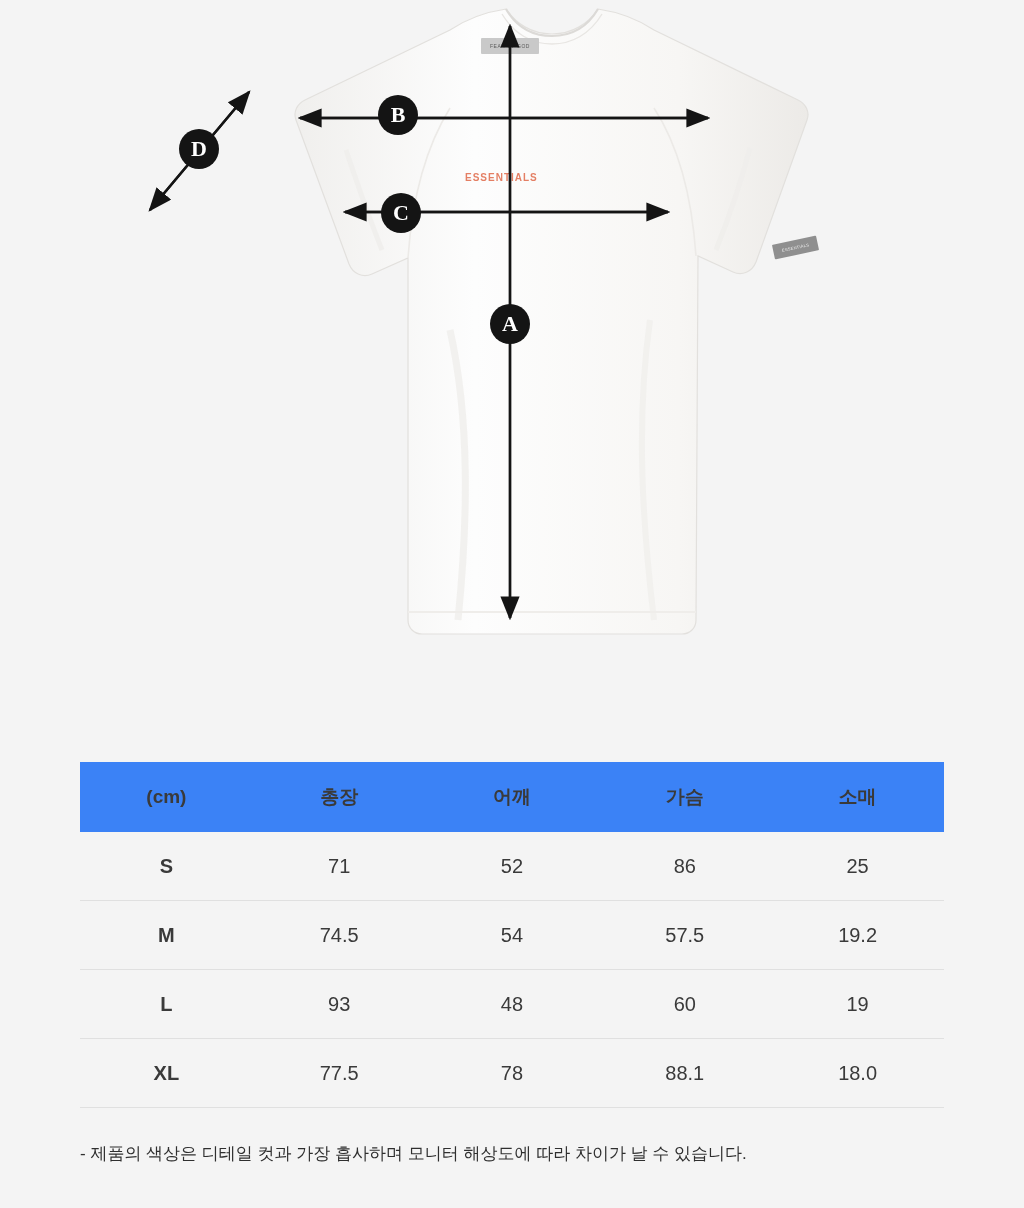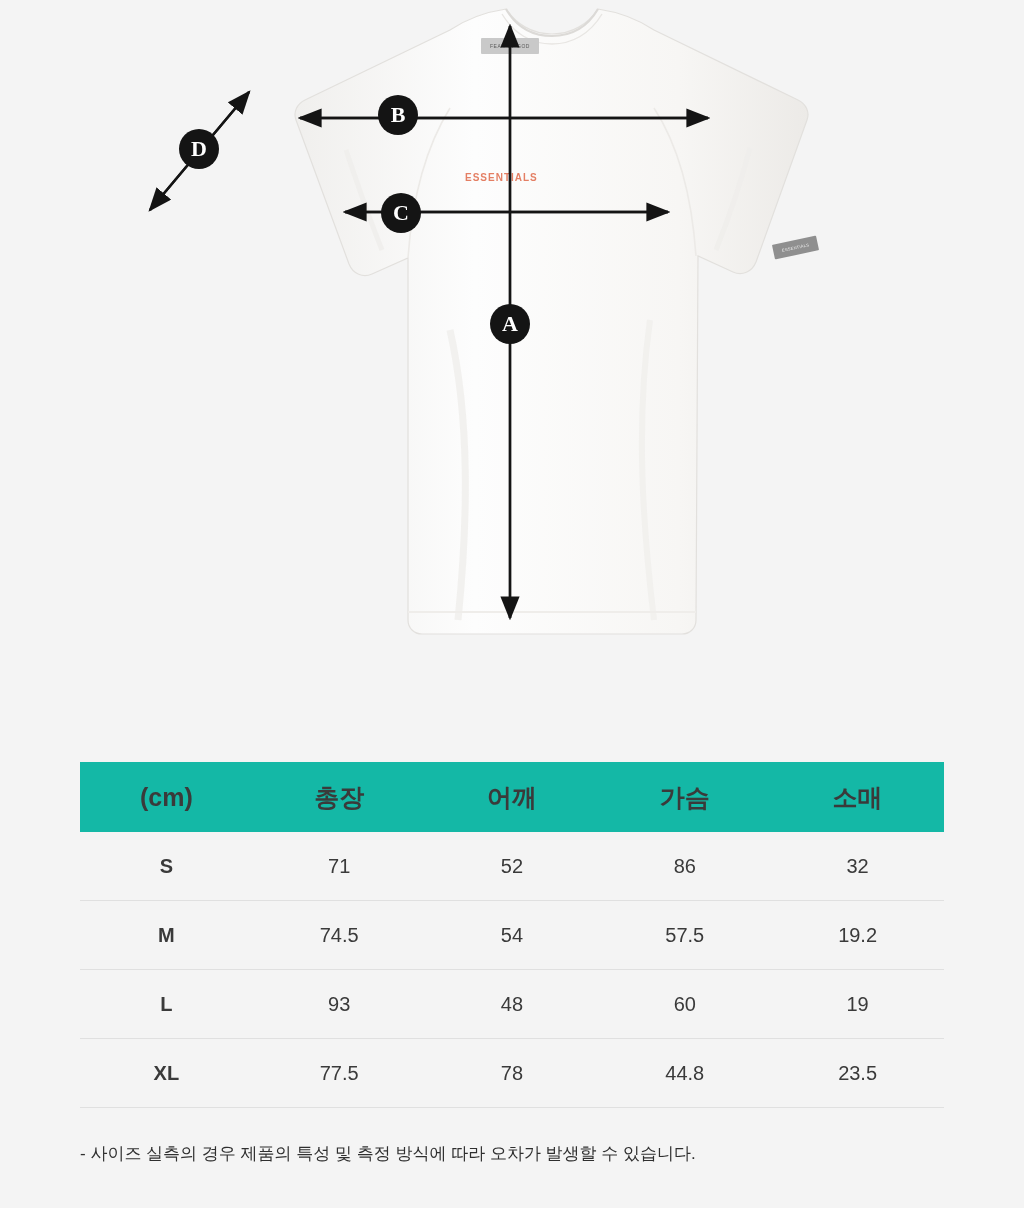--- a/index.html
+++ b/index.html
@@ -125,23 +125,23 @@
   }
   table.size-table th,
   table.size-table td {
     text-align: center;
     font-size: 20px;
     color: #3a3a3a;
     height: 66px;
     font-family: "Liberation Sans", sans-serif;
   }
   table.size-table thead th {
-    background: #14b8a6;
+    background: #3b82f6;
     font-weight: bold;
-    font-size: 25px;
+    font-size: 19px;
     height: 68px;
   }
   table.size-table tbody tr {
     border-bottom: 1px solid #e0e0e0;
   }
   table.size-table tbody td:first-child {
     font-weight: bold;
   }
   table.size-table tbody td {
     font-weight: normal;
@@ -263,42 +263,42 @@
         <th>가슴</th>
         <th>소매</th>
       </tr>
     </thead>
     <tbody>
       <tr>
         <td>S</td>
         <td>71</td>
         <td>52</td>
         <td>86</td>
-        <td>32</td>
+        <td>25</td>
       </tr>
       <tr>
         <td>M</td>
         <td>74.5</td>
         <td>54</td>
         <td>57.5</td>
         <td>19.2</td>
       </tr>
       <tr>
         <td>L</td>
         <td>93</td>
         <td>48</td>
         <td>60</td>
         <td>19</td>
       </tr>
       <tr>
         <td>XL</td>
         <td>77.5</td>
         <td>78</td>
-        <td>44.8</td>
-        <td>23.5</td>
+        <td>88.1</td>
+        <td>18.0</td>
       </tr>
     </tbody>
   </table>
 </div>
 
 <div class="notes">
-  <div class="note-line">- 사이즈 실측의 경우 제품의 특성 및 측정 방식에 따라 오차가 발생할 수 있습니다.</div>
+  <div class="note-line">- 제품의 색상은 디테일 컷과 가장 흡사하며 모니터 해상도에 따라 차이가 날 수 있습니다.</div>
 </div>
 
 </body></html>

